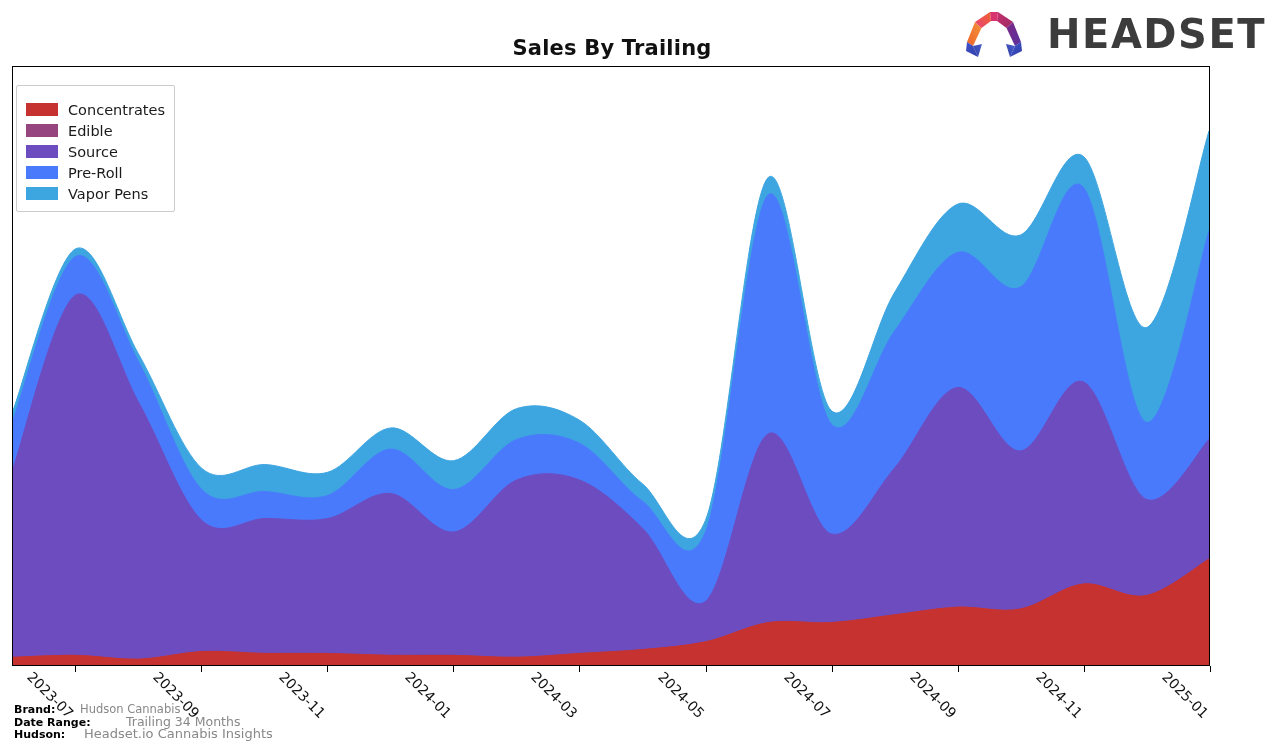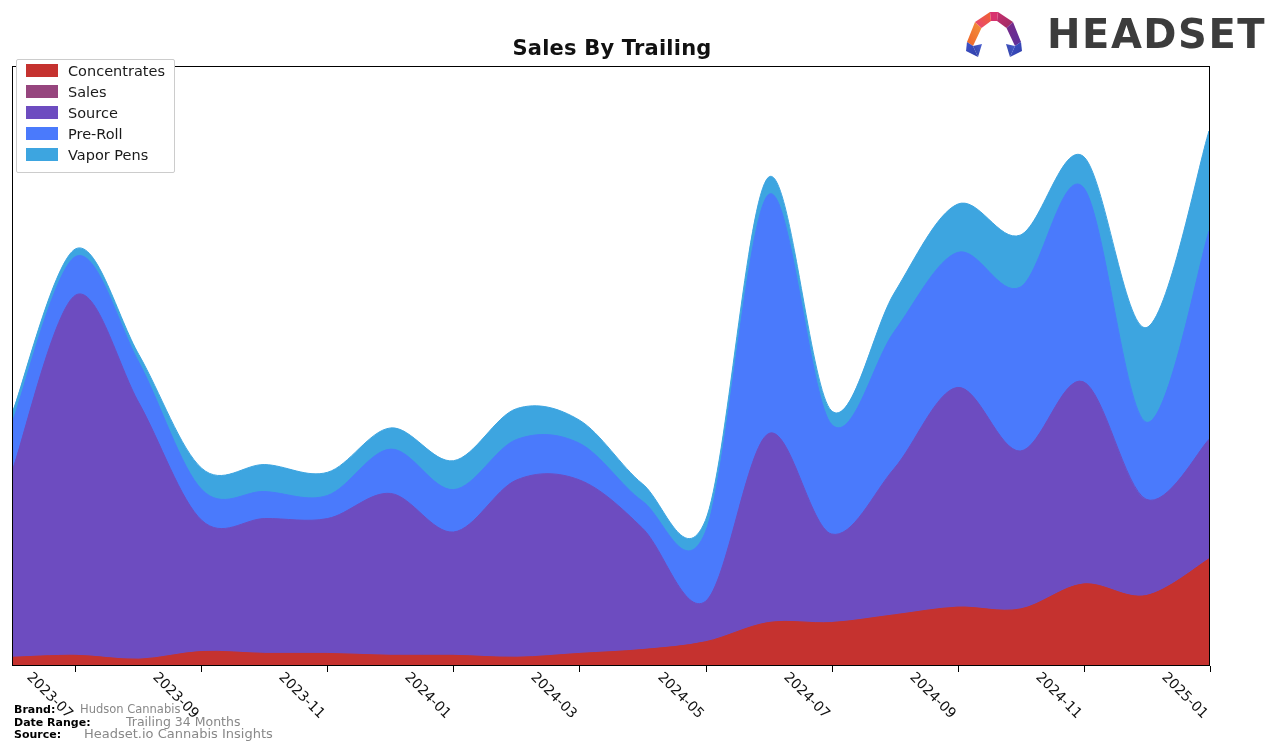--- a/index.html
+++ b/index.html
@@ -64,25 +64,25 @@
     box-sizing: border-box;
     background: #ffffff;
     overflow: hidden;
   }
   #plot-svg { display: block; width: 100%; height: 100%; }
 
   
   #legend {
     position: absolute;
     left: 16px;
-    top: 59px;
+    top: 85px;
     background: #ffffff;
     border: 1px solid #cccccc;
     border-radius: 2px;
-    padding: 0 9px 7px 9px;
+    padding: 13px 9px 7px 9px;
     z-index: 5;
   }
   .legend-row {
     display: flex;
     align-items: center;
     height: 21px;
   }
   .legend-swatch {
     width: 32px;
     height: 13px;
@@ -206,21 +206,21 @@
     </svg>
   </div>
 
   <div id="legend">
       <div class="legend-row">
         <span class="legend-swatch" style="background: rgb(197, 50, 47);"></span>
         <span class="legend-label">Concentrates</span>
       </div>
       <div class="legend-row">
         <span class="legend-swatch" style="background: rgb(150, 69, 126);"></span>
-        <span class="legend-label">Sales</span>
+        <span class="legend-label">Edible</span>
       </div>
       <div class="legend-row">
         <span class="legend-swatch" style="background: rgb(109, 76, 192);"></span>
         <span class="legend-label">Source</span>
       </div>
       <div class="legend-row">
         <span class="legend-swatch" style="background: rgb(74, 122, 252);"></span>
         <span class="legend-label">Pre-Roll</span>
       </div>
       <div class="legend-row">
@@ -255,18 +255,18 @@
   <div id="footer">
       <div class="footer-row fr1">
         <span class="footer-key">Brand:</span>
         <span class="footer-val">Hudson Cannabis</span>
       </div>
       <div class="footer-row fr2">
         <span class="footer-key">Date Range:</span>
         <span class="footer-val">Trailing 34 Months</span>
       </div>
       <div class="footer-row fr3">
-        <span class="footer-key">Source:</span>
+        <span class="footer-key">Hudson:</span>
         <span class="footer-val">Headset.io Cannabis Insights</span>
       </div>
     </div>
 
 </div>
 
 </body></html>

